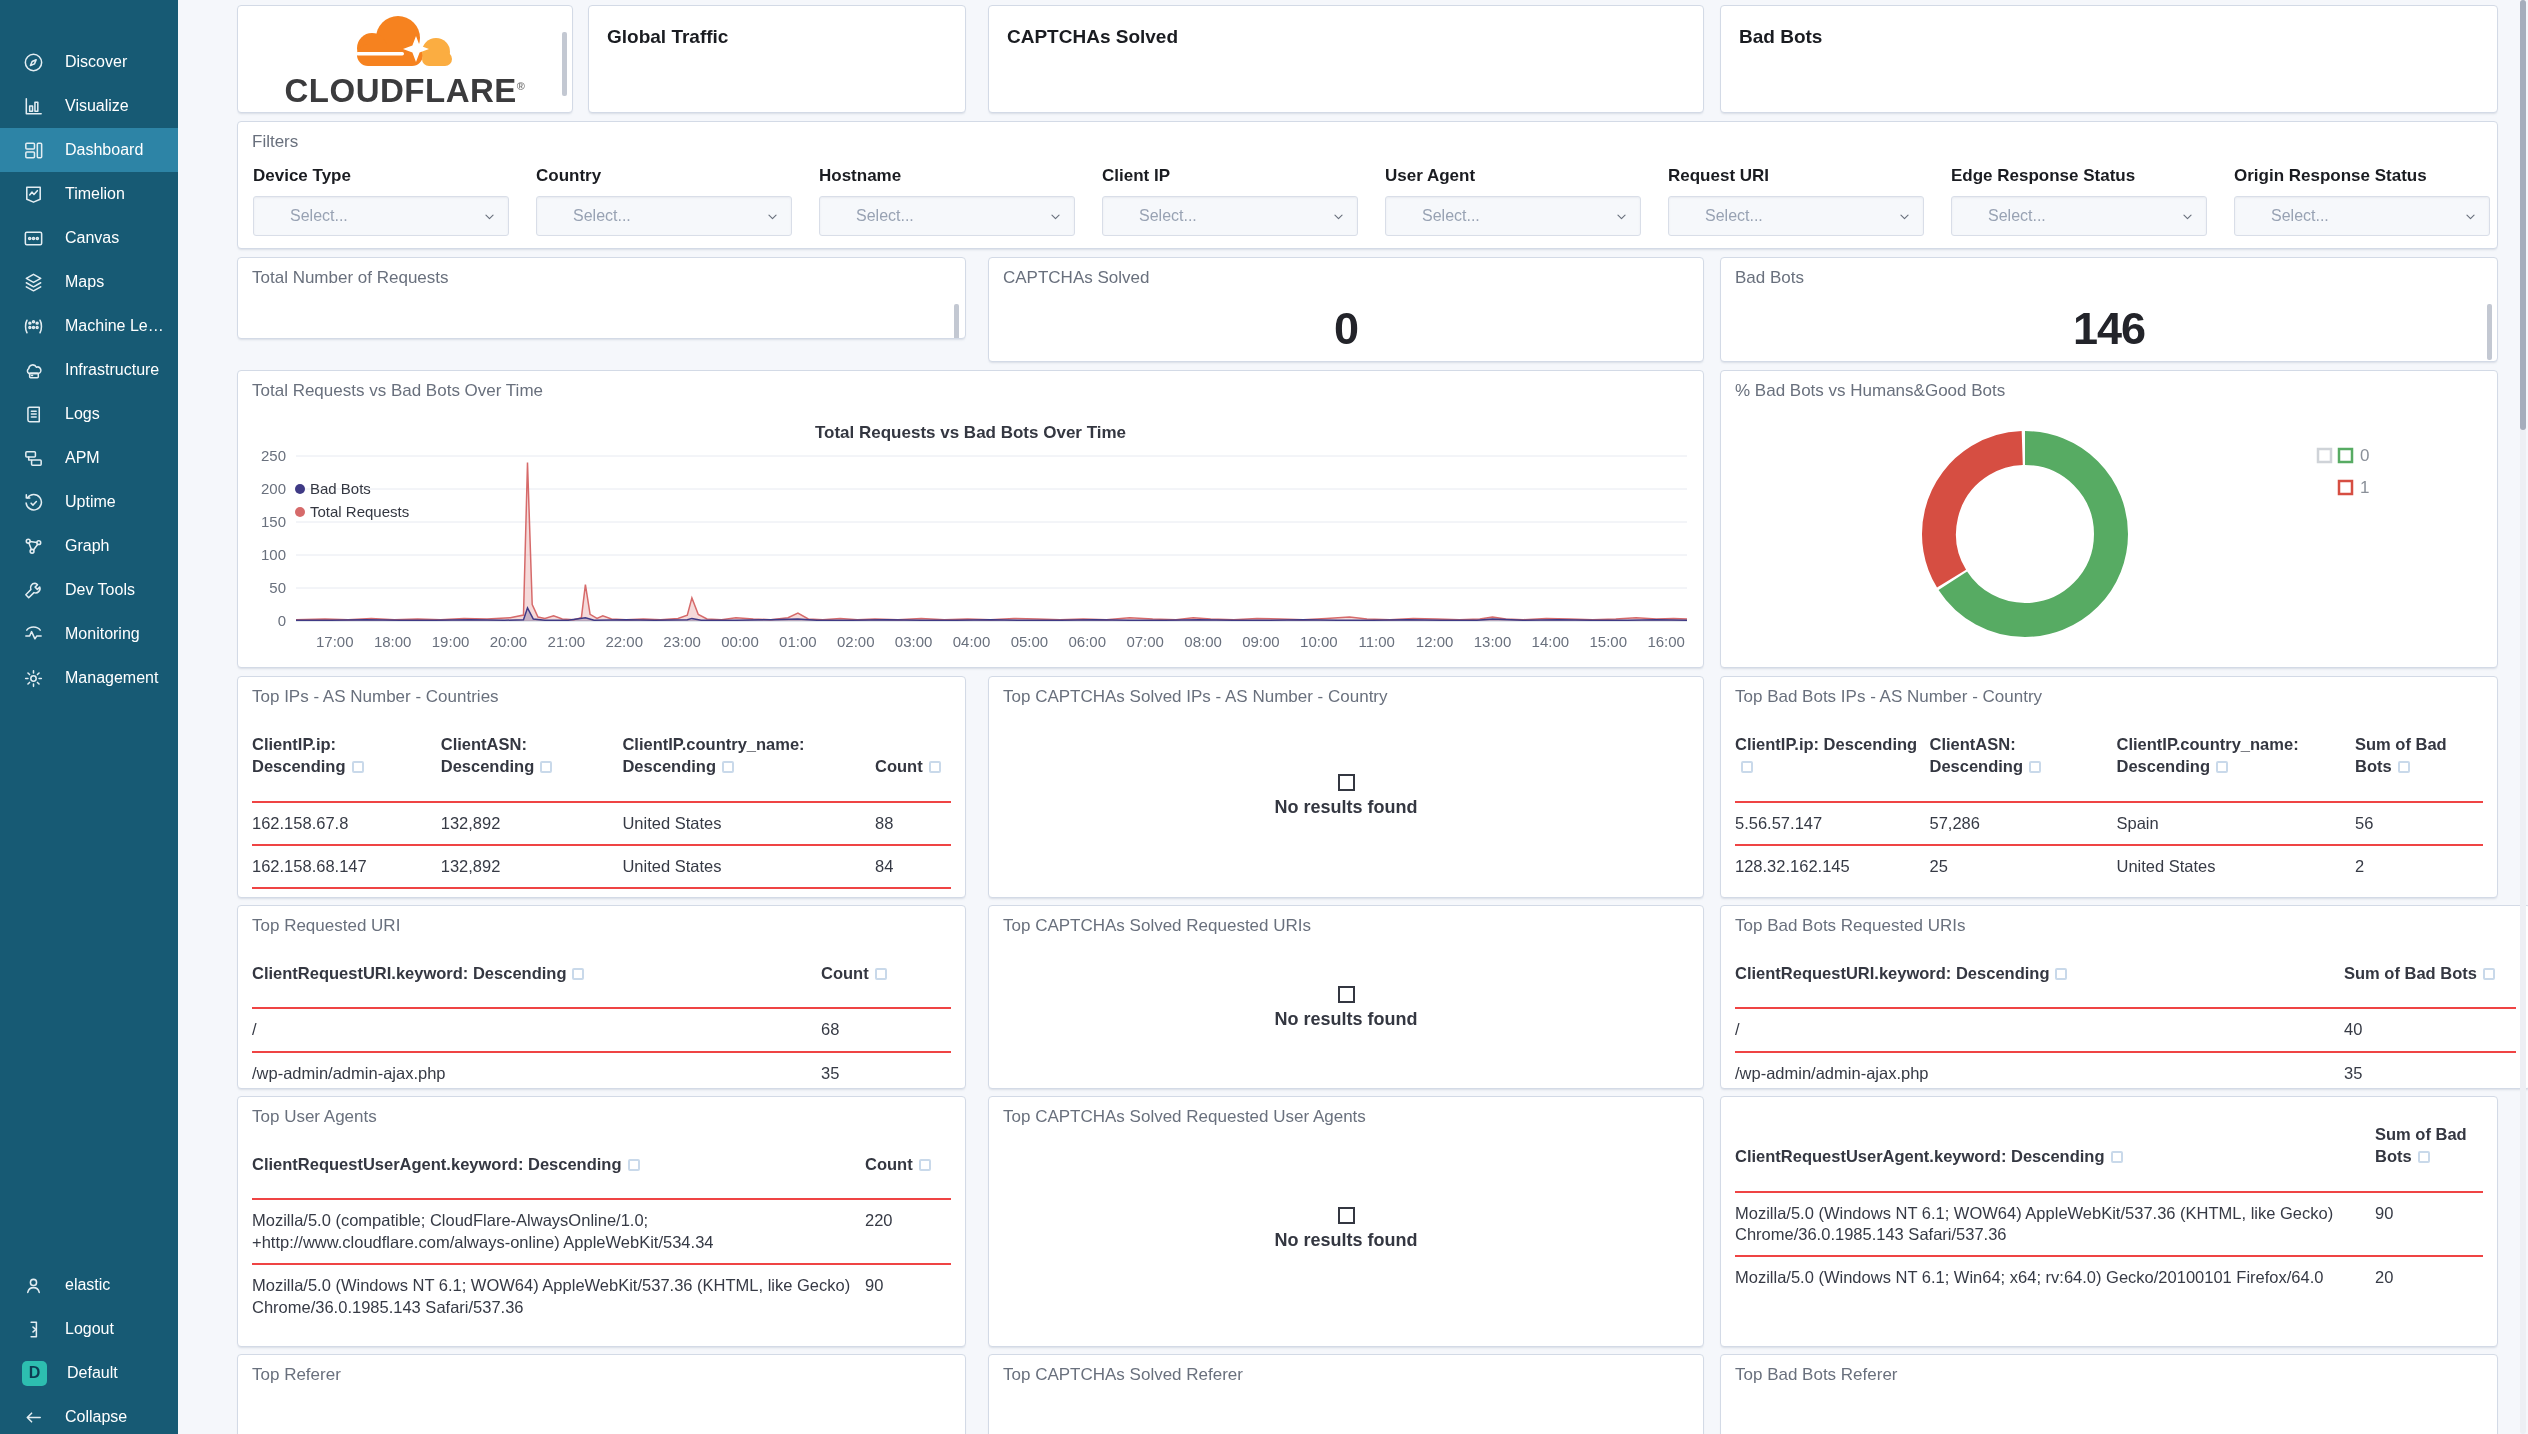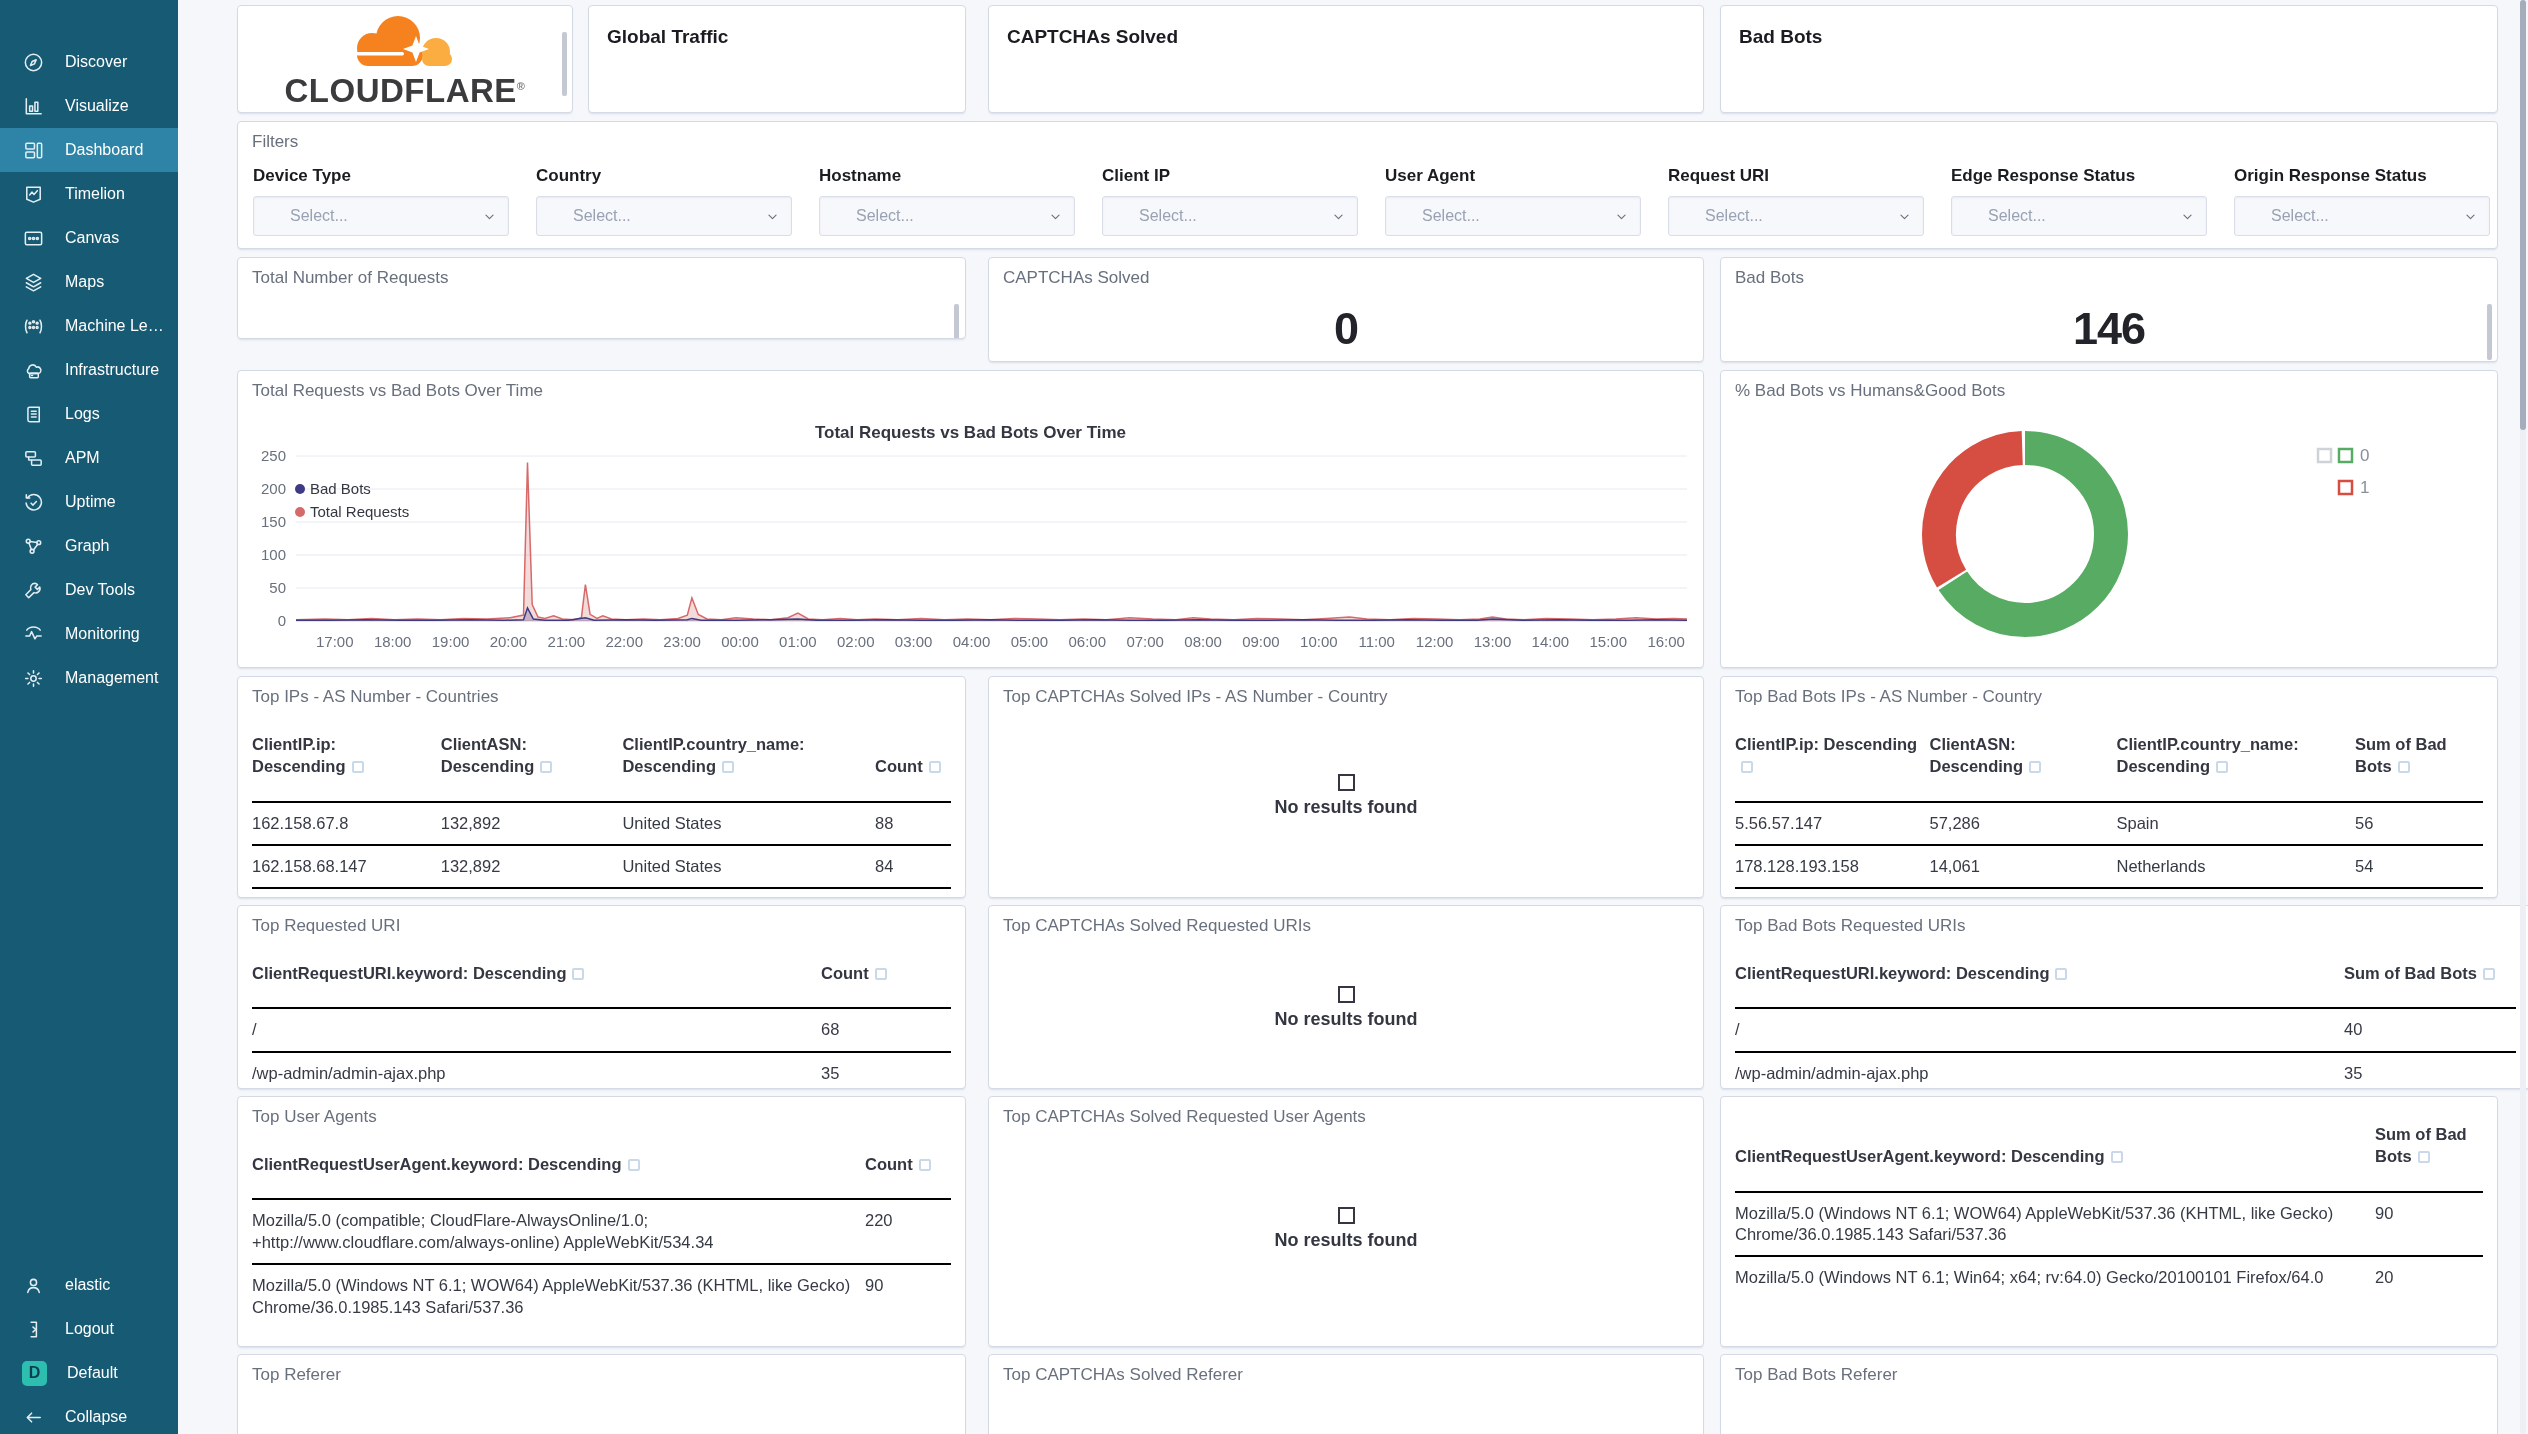--- a/index.html
+++ b/index.html
@@ -39,21 +39,21 @@
     font-size:45px; font-weight:bold; color:#23242a; letter-spacing:-1px; }
   
   .chart-title { text-align:center; font-size:17px; font-weight:bold; color:#343741; margin-top:22px; }
   .ax { fill:#69707d; font-size:15px; font-family:"Liberation Sans",sans-serif; }
   .lg { fill:#343741; font-size:15px; font-family:"Liberation Sans",sans-serif; }
   .dlg { fill:#8a9099; font-size:17px; font-family:"Liberation Sans",sans-serif; }
   
   .dtable { width:calc(100% - 28px); margin:26px 14px 0; border-collapse:collapse; table-layout:fixed; }
   .dtable th { text-align:left; font-size:16.5px; font-weight:bold; color:#343741;
     vertical-align:bottom; padding:0 10px 23px 0; line-height:1.35; cursor:pointer; }
-  .dtable td { font-size:16.5px; color:#363a45; border-top:2px solid #000000;
+  .dtable td { font-size:16.5px; color:#363a45; border-top:2px solid #ef4444;
     padding:10px 10px 10px 0; vertical-align:top; line-height:1.3; word-wrap:break-word; }
   .sort-sq { display:inline-block; width:12px; height:12px; border:2px solid #c9d9ea;
     border-radius:2px; margin-left:6px; vertical-align:-1px; }
   .cols-ip4 th:nth-child(1), .cols-ip4 td:nth-child(1) { width:27%; }
   .cols-ip4 th:nth-child(2), .cols-ip4 td:nth-child(2) { width:26%; }
   .cols-ip4 th:nth-child(4), .cols-ip4 td:nth-child(4) { width:76px; }
   .cols-ip4s th:nth-child(1), .cols-ip4s td:nth-child(1) { width:26%; }
   .cols-ip4s th:nth-child(2), .cols-ip4s td:nth-child(2) { width:25%; }
   .cols-ip4s th:nth-child(4), .cols-ip4s td:nth-child(4) { width:128px; }
   .cols-uri th:nth-child(2), .cols-uri td:nth-child(2) { width:130px; }
@@ -516,26 +516,20 @@
           </tr>
         </thead>
         <tbody>
           <tr>
             <td>5.56.57.147</td>
             <td>57,286</td>
             <td>Spain</td>
             <td>56</td>
           </tr>
           <tr>
-            <td>178.128.193.158</td>
-            <td>14,061</td>
-            <td>Netherlands</td>
-            <td>54</td>
-          </tr>
-          <tr>
             <td>128.32.162.145</td>
             <td>25</td>
             <td>United States</td>
             <td>2</td>
           </tr>
         </tbody>
       </table>
     </div>
 </div>
 

